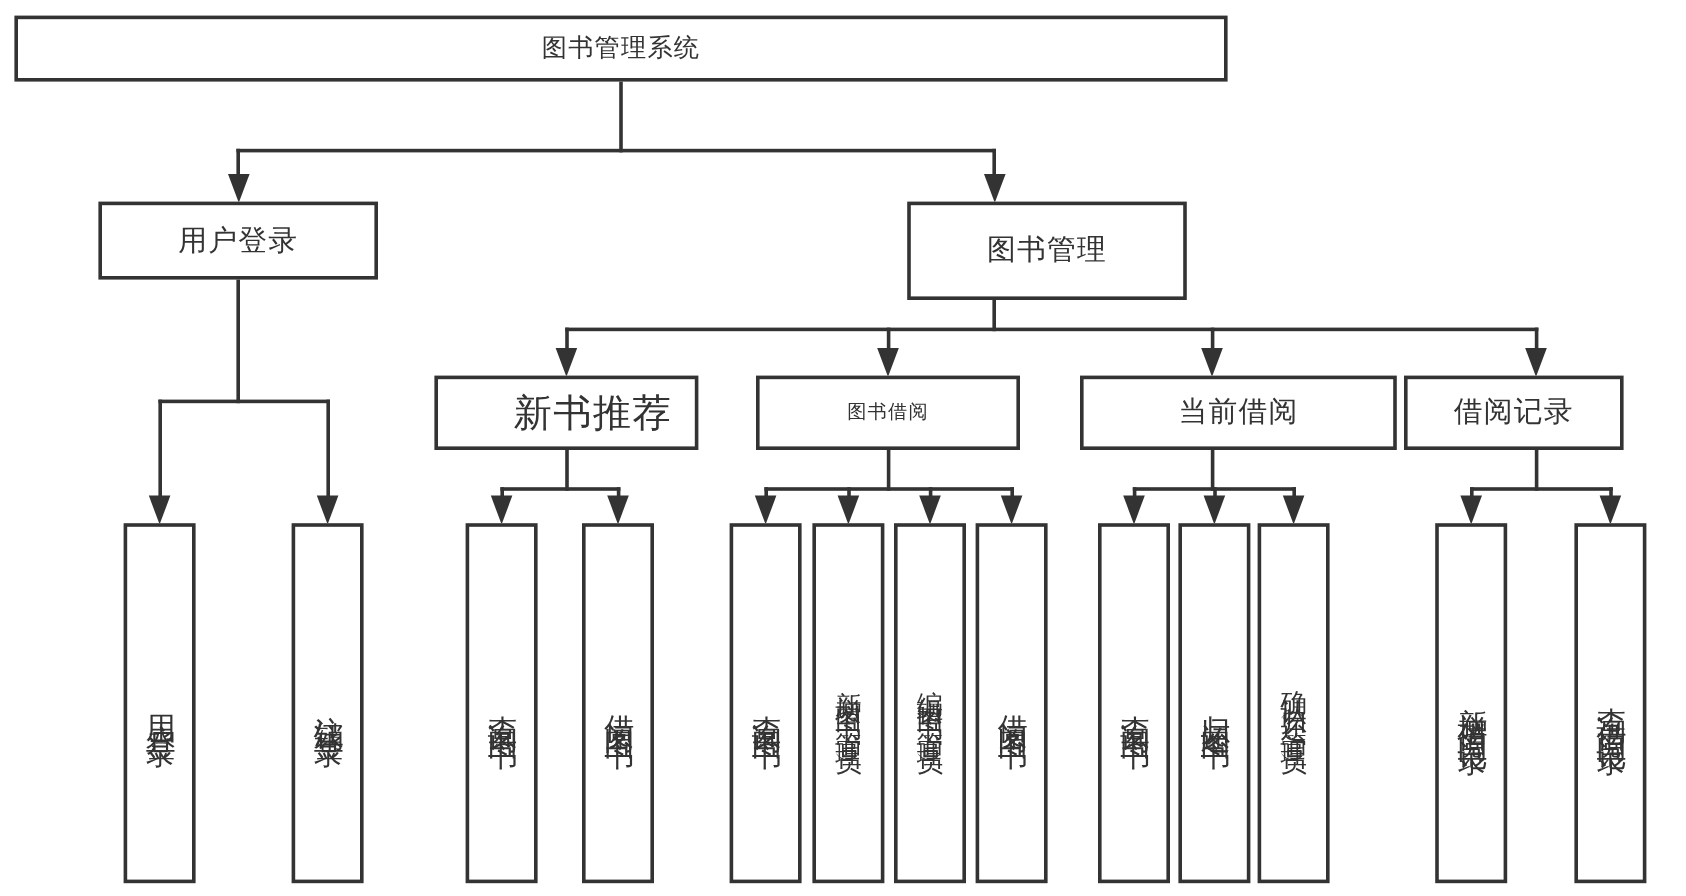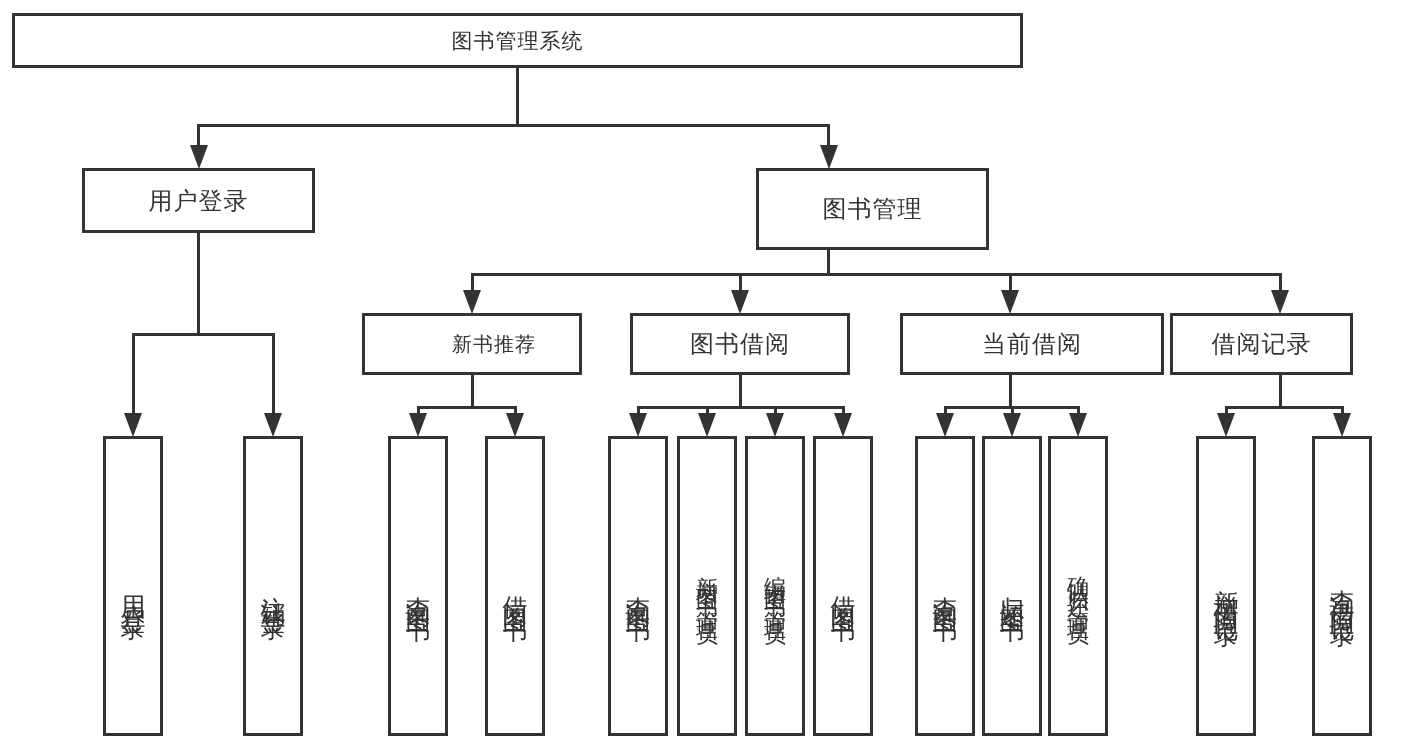--- a/index.html
+++ b/index.html
@@ -64,22 +64,22 @@
     white-space:nowrap;
   }
 </style>
 </head>
 <body>
 
 <div class="canvas" id="diagram">
 <div class="node h" style="left: 12px; top: 13px; width: 1011px; height: 55px; font-size: 21px;">图书管理系统</div>
     <div class="node h" style="left: 82px; top: 168px; width: 233px; height: 65px; font-size: 24px;">用户登录</div>
     <div class="node h" style="left: 712px; top: 168px; width: 233px; height: 82px; font-size: 24px; margin-left: 44px;">图书管理</div>
-    <div class="node h" style="left: 362px; top: 313px; width: 220px; height: 62px; font-size: 20px; padding-left: 44px;">新书推荐</div>
-    <div class="node h" style="left: 630px; top: 313px; width: 220px; height: 62px; font-size: 24px;">图书借阅</div>
+    <div class="node h" style="left: 362px; top: 313px; width: 220px; height: 62px; font-size: 32px; padding-left: 44px;">新书推荐</div>
+    <div class="node h" style="left: 630px; top: 313px; width: 220px; height: 62px; font-size: 16px;">图书借阅</div>
     <div class="node h" style="left: 900px; top: 313px; width: 264px; height: 62px; font-size: 24px;">当前借阅</div>
     <div class="node h" style="left: 1170px; top: 313px; width: 183px; height: 62px; font-size: 24px;">借阅记录</div>
     <div class="node v" style="left: 103px; top: 436px; width: 60px; height: 300px; font-size: 25px;">用户登录</div>
     <div class="node v" style="left: 243px; top: 436px; width: 60px; height: 300px; font-size: 25px;">注销登录</div>
     <div class="node v" style="left: 388px; top: 436px; width: 60px; height: 300px; font-size: 25px;">查询图书</div>
     <div class="node v" style="left: 485px; top: 436px; width: 60px; height: 300px; font-size: 25px;">借阅图书</div>
     <div class="node v" style="left: 608px; top: 436px; width: 60px; height: 300px; font-size: 25px;">查询图书</div>
     <div class="node v" style="left: 677px; top: 436px; width: 60px; height: 300px; font-size: 22px;">新增图书（管理员）</div>
     <div class="node v" style="left: 745px; top: 436px; width: 60px; height: 300px; font-size: 22px;">编辑图书（管理员）</div>
     <div class="node v" style="left: 813px; top: 436px; width: 60px; height: 300px; font-size: 25px;">借阅图书</div>

